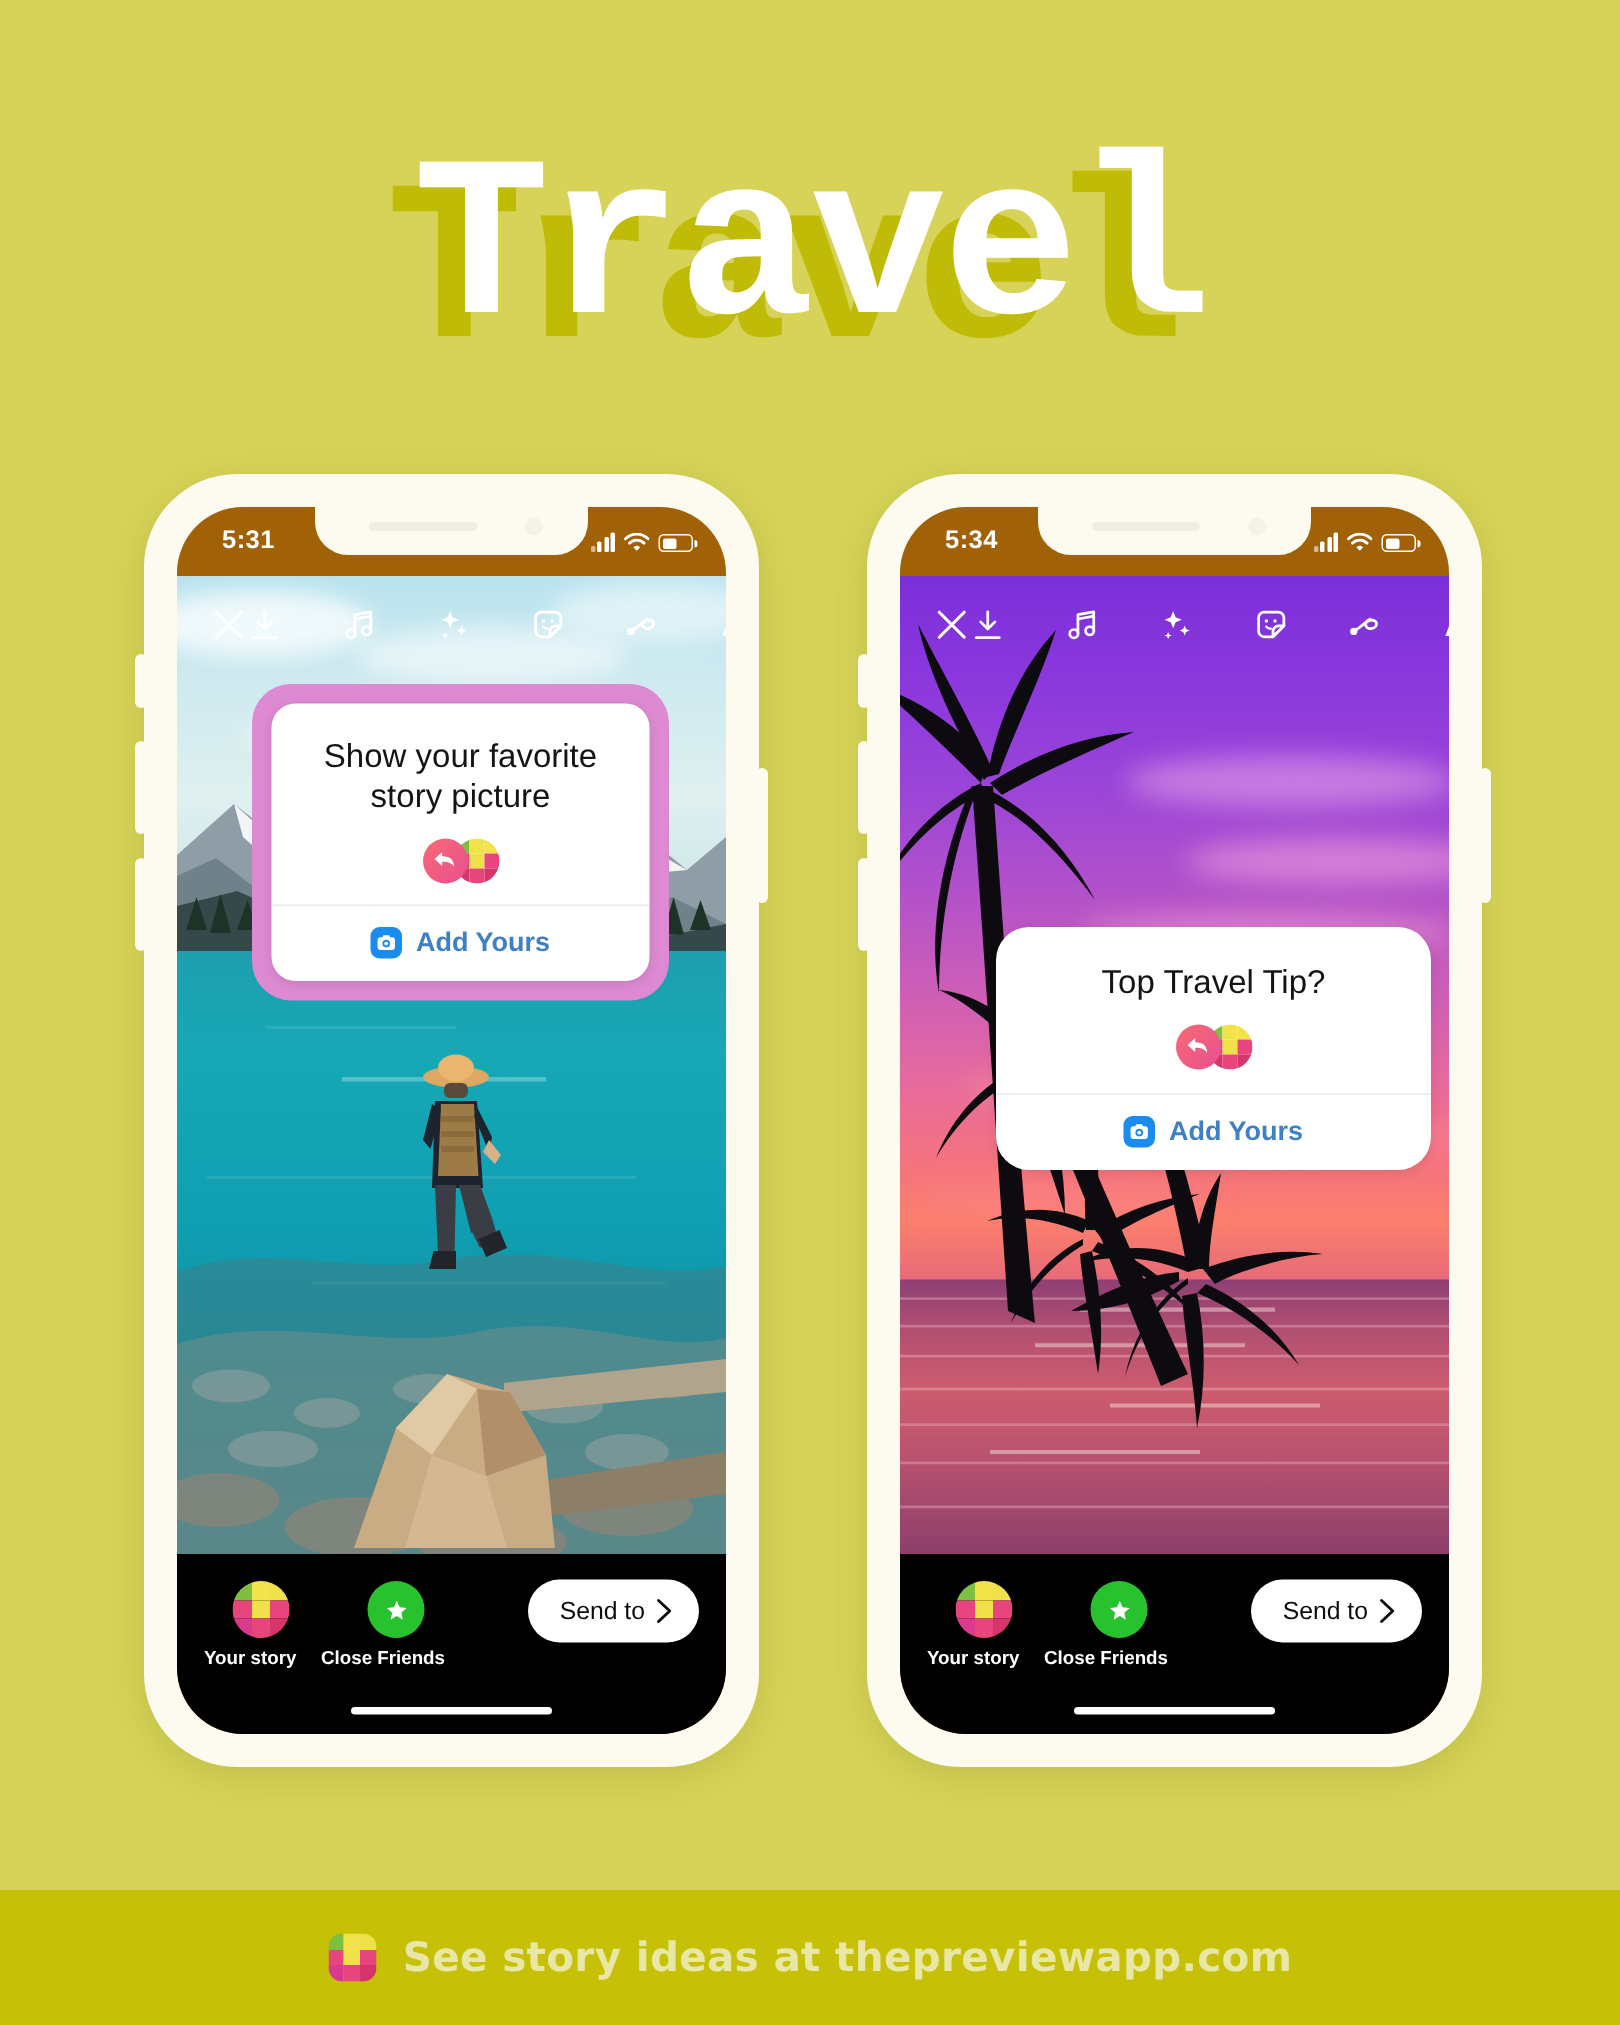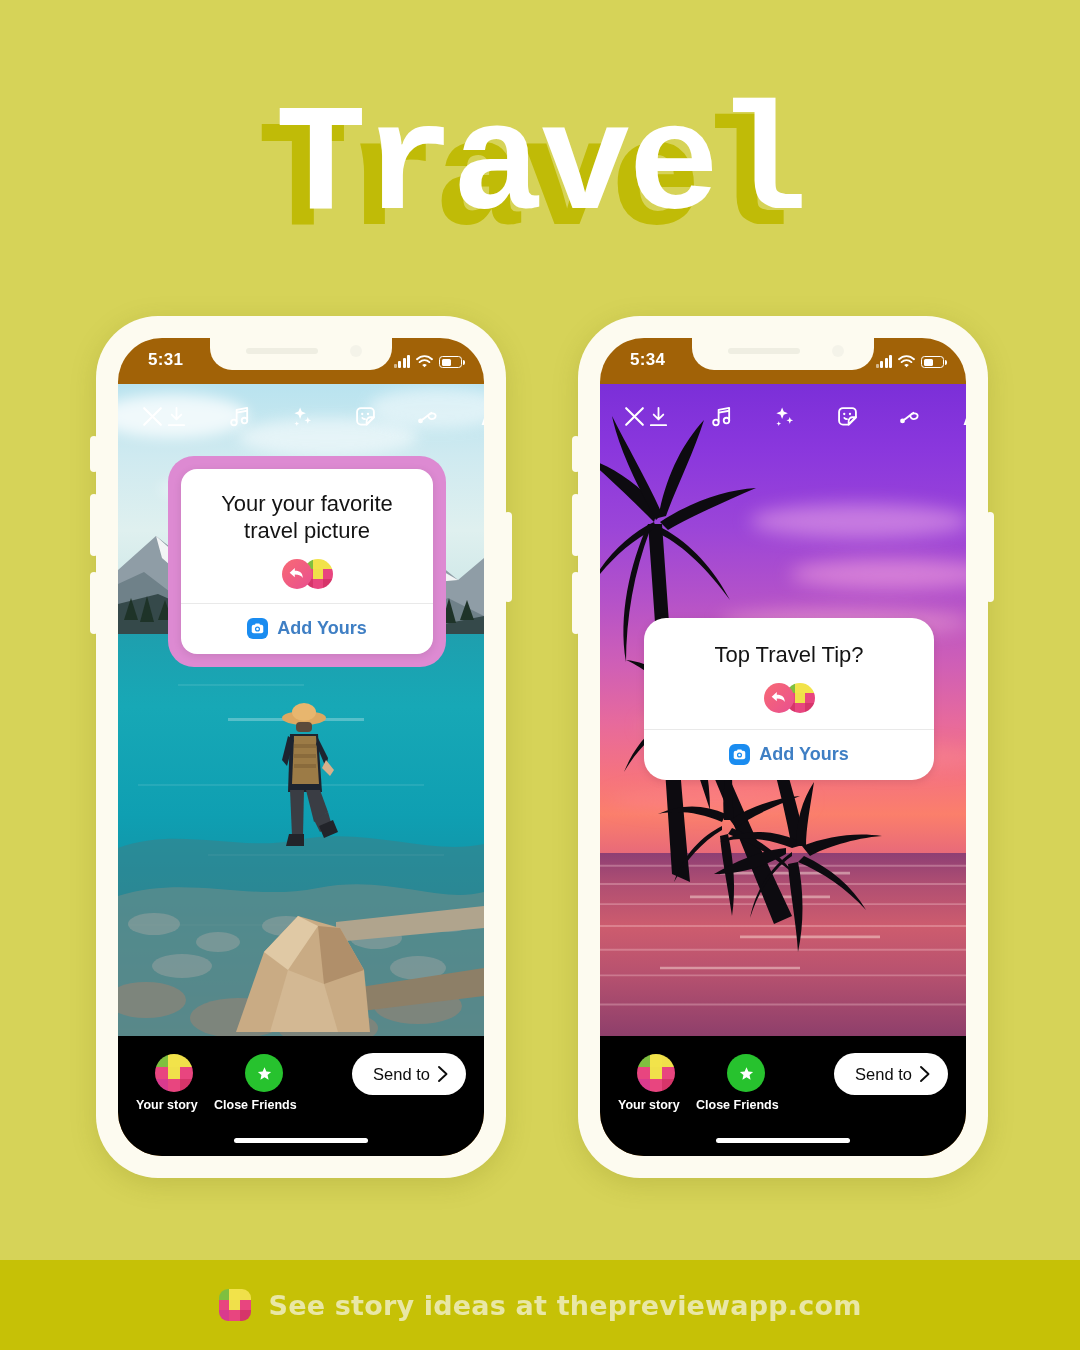--- a/index.html
+++ b/index.html
@@ -368,21 +368,21 @@
           </svg>
         </span>
         <span class="tb-aa">Aa</span>
       </div>
     </div>
 
     <div class="sticker" style="left:50px;top:118px;width:278px;">
       <div class="sticker-frame">
         <div class="sticker-card">
           <div class="sticker-top">
-            <div class="sticker-prompt">Your your favorite travel picture</div>
+            <div class="sticker-prompt">Show your favorite story picture</div>
             <div class="avatars">
               <div class="av av-reply">
                 <svg width="17" height="15" viewBox="0 0 20 17" fill="none">
                   <path d="M8 2 L2 7.5 L8 13 V9.6 c5.2 0 8 1.6 9.4 4.2 C17.2 8.4 14.4 5.4 8 5.4 Z" fill="#fff"></path>
                 </svg>
               </div>
               <div class="av av-grid">
                 <span style="background:#7fbf3f"></span>
                   <span style="background:#f2e34a"></span>
                   <span style="background:#f2e34a"></span>
@@ -593,21 +593,21 @@
         <span>
           <svg width="24" height="23" viewBox="0 0 26 24" fill="none">
             <path d="M3.5 16.5c5-1.5 7-6 11.5-7.5 3.5-1.2 6 1 5 3.5-.9 2.3-4.5 3-6.5 1.5-2.3-1.7-1-5 2-6" stroke="#fff" stroke-width="2" stroke-linecap="round"></path>
             <circle cx="3.8" cy="16.8" r="2.6" fill="#fff"></circle>
           </svg>
         </span>
         <span class="tb-aa">Aa</span>
       </div>
     </div>
 
-    <div class="sticker" style="left:44px;top:280px;width:290px;">
+    <div class="sticker" style="left:64px;top:280px;width:290px;">
       <div class="sticker-card" style="border-radius:22px;">
         <div class="sticker-top" style="padding:24px 16px 16px;">
           <div class="sticker-prompt">Top Travel Tip?</div>
           <div class="avatars">
             <div class="av av-reply">
               <svg width="17" height="15" viewBox="0 0 20 17" fill="none">
                 <path d="M8 2 L2 7.5 L8 13 V9.6 c5.2 0 8 1.6 9.4 4.2 C17.2 8.4 14.4 5.4 8 5.4 Z" fill="#fff"></path>
               </svg>
             </div>
             <div class="av av-grid">

